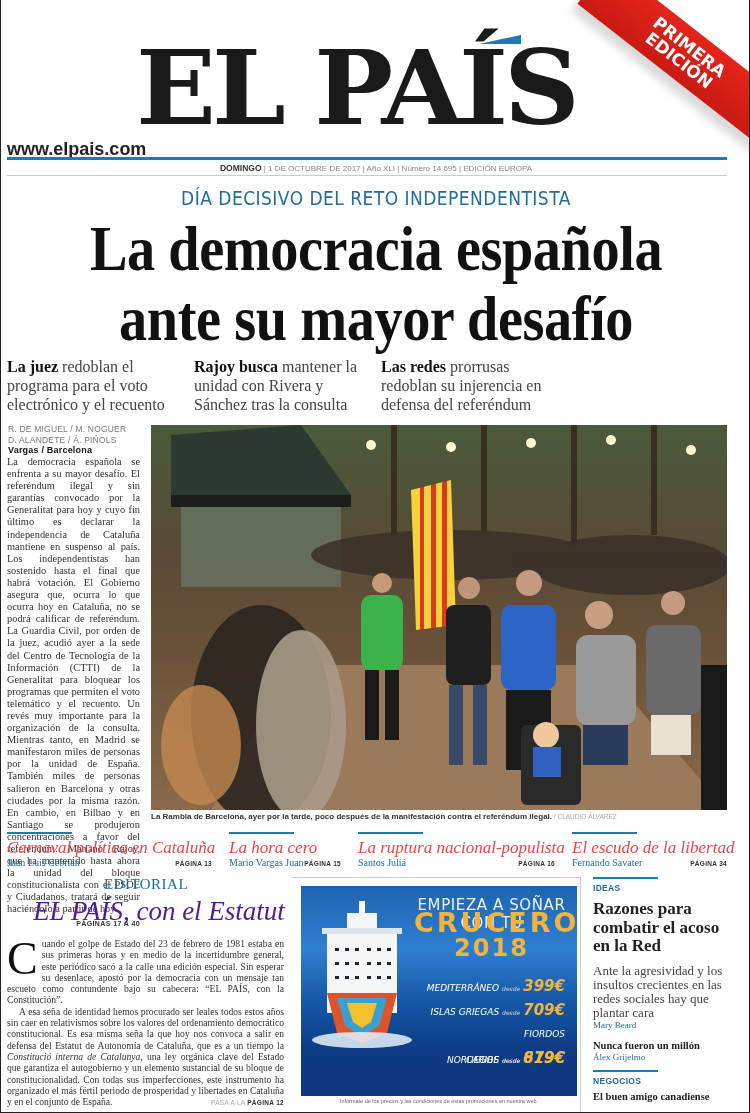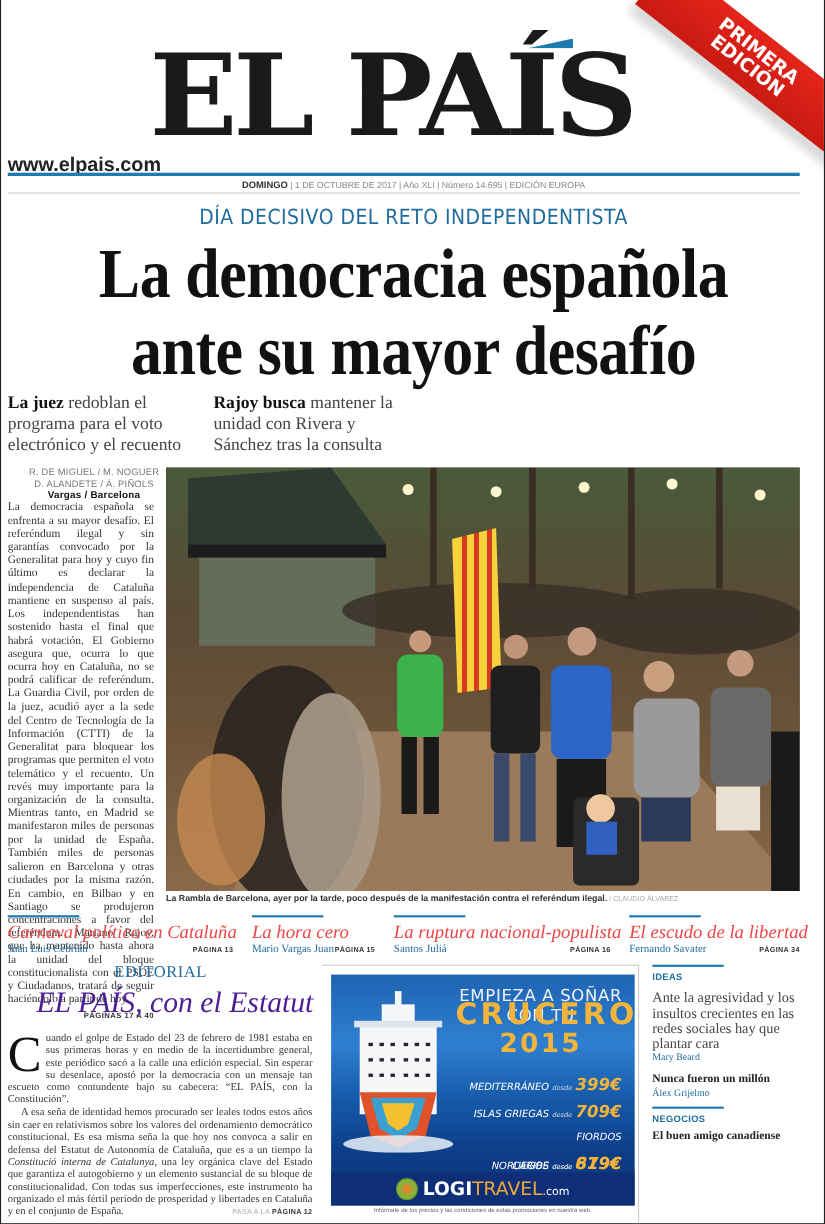--- a/index.html
+++ b/index.html
@@ -23,21 +23,21 @@
   
   .kicker { position: absolute; left: 0; width: 750px; top: 187px; text-align: center; font-family: "DejaVu Sans", sans-serif; font-size: 19px; color: #1f6c9e; letter-spacing: 0.5px; transform: scaleX(0.9); }
   .headline { position: absolute; left: 0; width: 750px; top: 214px; text-align: center; font-family: "Liberation Serif", serif; font-weight: bold; font-size: 64px; line-height: 70px; color: #111; letter-spacing: -0.5px; transform: scaleX(0.88); }
 
   
   .decks { position: absolute; left: 6px; top: 357px; width: 720px; display: flex; gap: 10px; }
   .deck { width: 177px; font-size: 16px; line-height: 19px; color: #444; }
   .deck b { color: #111; }
 
   
-  .byline { position: absolute; left: 18px; top: 424px; width: 133px; text-align: center; font-family: "Liberation Sans", sans-serif; font-size: 8.5px; line-height: 10.5px; color: #777; letter-spacing: 0.2px; }
+  .byline { position: absolute; left: 7px; top: 424px; width: 133px; text-align: left; font-family: "Liberation Sans", sans-serif; font-size: 8.5px; line-height: 10.5px; color: #777; letter-spacing: 0.2px; }
   .byline .loc { color: #111; font-weight: bold; font-size: 9px; }
   .lead-body { position: absolute; left: 6px; top: 456px; width: 133px; font-size: 10.4px; line-height: 12.1px; text-align: justify; color: #333; hyphens: auto; }
   .pages-ref { font-family: "Liberation Sans", sans-serif; font-size: 7px; font-weight: bold; color: #333; float: right; margin-top: 2px; letter-spacing: 0.4px; }
 
   
   .photo { position: absolute; left: 150px; top: 425px; width: 576px; height: 385px; overflow: hidden; background: #3a2a1f; }
   .caption { position: absolute; left: 150px; top: 812px; width: 576px; font-family: "Liberation Sans", sans-serif; font-size: 8px; font-weight: bold; color: #333; }
   .caption .credit { font-weight: normal; color: #aaa; font-size: 6.5px; }
 
   
@@ -108,20 +108,21 @@
 
   <div class="kicker">DÍA DECISIVO DEL RETO INDEPENDENTISTA</div>
   <div class="headline">
     <div>La democracia española</div>
     <div>ante su mayor desafío</div>
   </div>
 
   <div class="decks">
     <div class="deck"><b>La juez</b><span> redoblan el programa para el voto electrónico y el recuento</span></div>
     <div class="deck"><b>Rajoy busca</b><span> mantener la unidad con Rivera y Sánchez tras la consulta</span></div>
+    <div class="deck"><b>Las redes</b><span> prorrusas redoblan su injerencia en defensa del referéndum</span></div>
   </div>
 
   <div class="byline">
     <div>R. DE MIGUEL / M. NOGUER</div>
     <div>D. ALANDETE / Á. PIÑOLS</div>
     <div class="loc">Vargas / Barcelona</div>
   </div>
   <div class="lead-body">
     <span>La democracia española se enfrenta a su mayor desafío. El referéndum ilegal y sin garantías convocado por la Generalitat para hoy y cuyo fin último es declarar la independencia de Cataluña mantiene en suspenso al país. Los independentistas han sostenido hasta el final que habrá votación. El Gobierno asegura que, ocurra lo que ocurra hoy en Cataluña, no se podrá calificar de referéndum. La Guardia Civil, por orden de la juez, acudió ayer a la sede del Centro de Tecnología de la Información (CTTI) de la Generalitat para bloquear los programas que permiten el voto telemático y el recuento. Un revés muy importante para la organización de la consulta. Mientras tanto, en Madrid se manifestaron miles de personas por la unidad de España. También miles de personas salieron en Barcelona y otras ciudades por la misma razón. En cambio, en Bilbao y en Santiago se produjeron concentraciones a favor del referéndum. Mariano Rajoy, que ha mantenido hasta ahora la unidad del bloque constitucionalista con el PSOE y Ciudadanos, tratará de seguir haciéndolo a partir de hoy.</span>
     <span class="pages-ref">PÁGINAS 17 A 40</span>
@@ -282,37 +283,34 @@
           <rect x="70" y="78" width="4" height="3"></rect>
           <rect x="80" y="78" width="4" height="3"></rect>
       </g>
       <polygon points="20,95 90,95 80,135 55,145 30,135" fill="#e0532a"></polygon>
       <polygon points="30,100 80,100 72,128 55,138 38,128" fill="#3aa0d0"></polygon>
       <polygon points="40,105 70,105 64,124 55,130 46,124" fill="#f5c030"></polygon>
       <ellipse cx="55" cy="142" rx="50" ry="8" fill="#e8f2fa" opacity="0.85"></ellipse>
     </svg>
     <div class="ad-top">EMPIEZA A SOÑAR CON TU</div>
     <div class="ad-crucero">CRUCERO</div>
-    <div class="ad-year">2015</div>
+    <div class="ad-year">2018</div>
     <div class="ad-prices">
       <div class="ad-price"><span>MEDITERRÁNEO</span><span class="desde">desde</span><span class="amt">399€</span></div>
       <div class="ad-price"><span>ISLAS GRIEGAS</span><span class="desde">desde</span><span class="amt">709€</span></div>
       <div class="ad-price"><span>FIORDOS NORUEGOS</span><span class="desde">desde</span><span class="amt">619€</span></div>
       <div class="ad-price"><span>CARIBE</span><span class="desde">desde</span><span class="amt">879€</span></div>
     </div>
-    <div class="ad-brand">
-      <span class="ad-logo-icon"></span>
-      <span class="ad-brand-text"><span>LOGI</span><span class="t">TRAVEL</span><span class="com">.com</span></span>
-    </div>
   </div>
   <div class="ad-fine">Infórmate de los precios y las condiciones de estas promociones en nuestra web.</div>
 
   <div class="ideas">
     <div class="sec-rule"></div>
     <div class="sec-label">IDEAS</div>
+    <div class="ideas-title">Razones para combatir el acoso en la Red</div>
     <div class="ideas-deck">Ante la agresividad y los insultos crecientes en las redes sociales hay que plantar cara</div>
     <div class="ideas-author">Mary Beard</div>
     <div class="ideas-sub">Nunca fueron un millón</div>
     <div class="ideas-sub-author">Álex Grijelmo</div>
     <div class="sec-rule"></div>
     <div class="sec-label" style="margin-bottom:5px">NEGOCIOS</div>
     <div class="ideas-sub">El buen amigo canadiense</div>
   </div>
 
 </div>

